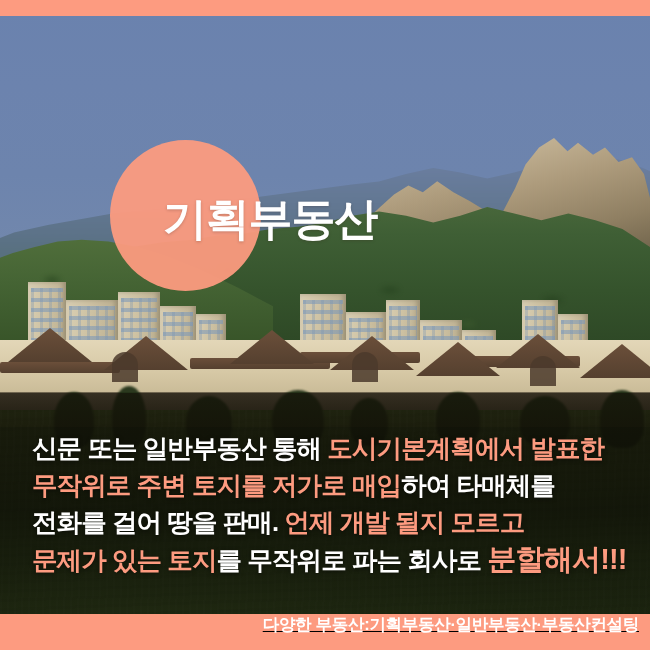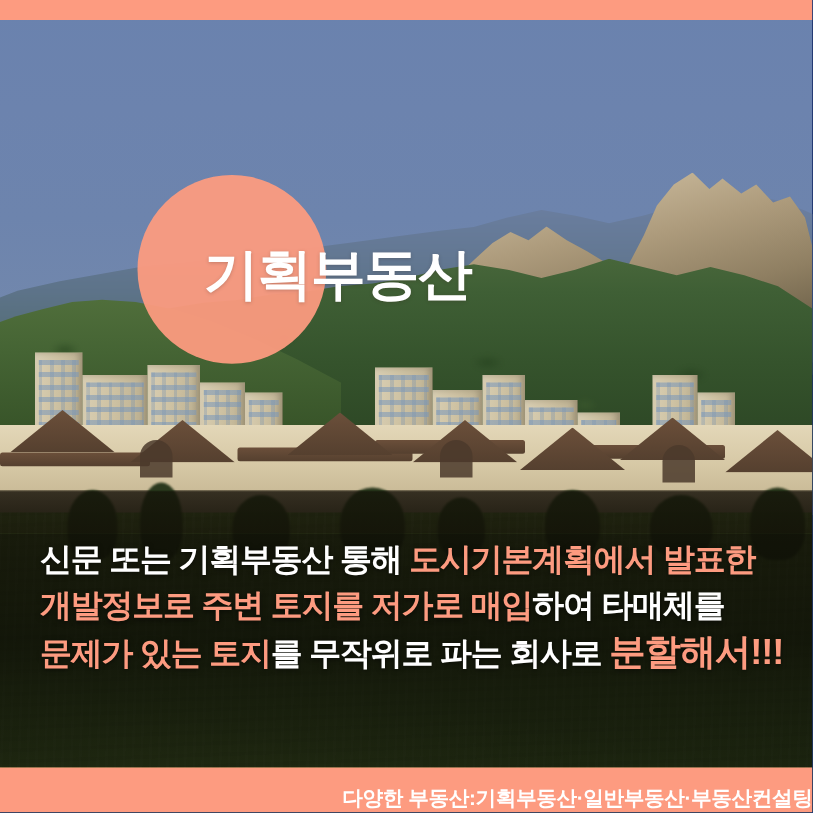--- a/index.html
+++ b/index.html
@@ -6,21 +6,21 @@
     margin: 0;
     padding: 0;
     background: #1a1a1a;
   }
   #card {
     position: relative;
     width: 650px;
     height: 650px;
     overflow: hidden;
     font-family: "Liberation Sans", "DejaVu Sans", sans-serif;
-    background: #1d4ed8;
+    background: #6d28d9;
     user-select: none;
   }
 
   
   .photo {
     position: absolute;
     inset: 0;
   }
 
   
@@ -229,23 +229,25 @@
     left: 0; right: 0; top: 0;
     height: 16px;
     background: #fd9b80;
   }
   .bar-bottom {
     position: absolute;
     left: 0; right: 0; bottom: 0;
     height: 36px;
     background: #fd9b80;
     display: flex;
-    align-items: flex-end;
+    align-items: flex-start;
     justify-content: flex-end;
+    padding-right: 11px;
     box-sizing: border-box;
+    text-decoration: underline;
   }
   .bar-bottom .tag {
     color: #ffffff;
     font-size: 16.5px;
     font-weight: 700;
     letter-spacing: -0.3px;
     white-space: nowrap;
   }
 
   
@@ -361,27 +363,30 @@
   </div>
 
   <div class="bar-top"></div>
 
   <div class="badge"></div>
   <div class="title">기획부동산</div>
 
   <div class="copy">
 
     <div class="line">
-      <span class="w">신문 또는 기획부동산 통해 </span><span class="s">도시기본계획에서 발표한</span>
+      <span class="w">신문 또는 일반부동산 통해 </span><span class="s">도시기본계획에서 발표한</span>
     </div>
 
     <div class="line">
-      <span class="s">개발정보로 주변 토지를 저가로 매입</span><span class="w">하여 타매체를</span>
+      <span class="s">무작위로 주변 토지를 저가로 매입</span><span class="w">하여 타매체를</span>
     </div>
 
+    <div class="line">
+      <span class="w">전화를 걸어 땅을 판매. </span><span class="s">언제 개발 될지 모르고</span>
+    </div>
 
     <div class="line">
       <span class="s">문제가 있는 토지</span><span class="w">를 무작위로 파는 회사로 </span><span class="warn">분할해서!!!</span>
     </div>
 
   </div>
 
   <div class="bar-bottom">
     <span class="tag">다양한 부동산:기획부동산·일반부동산·부동산컨설팅</span>
   </div>

